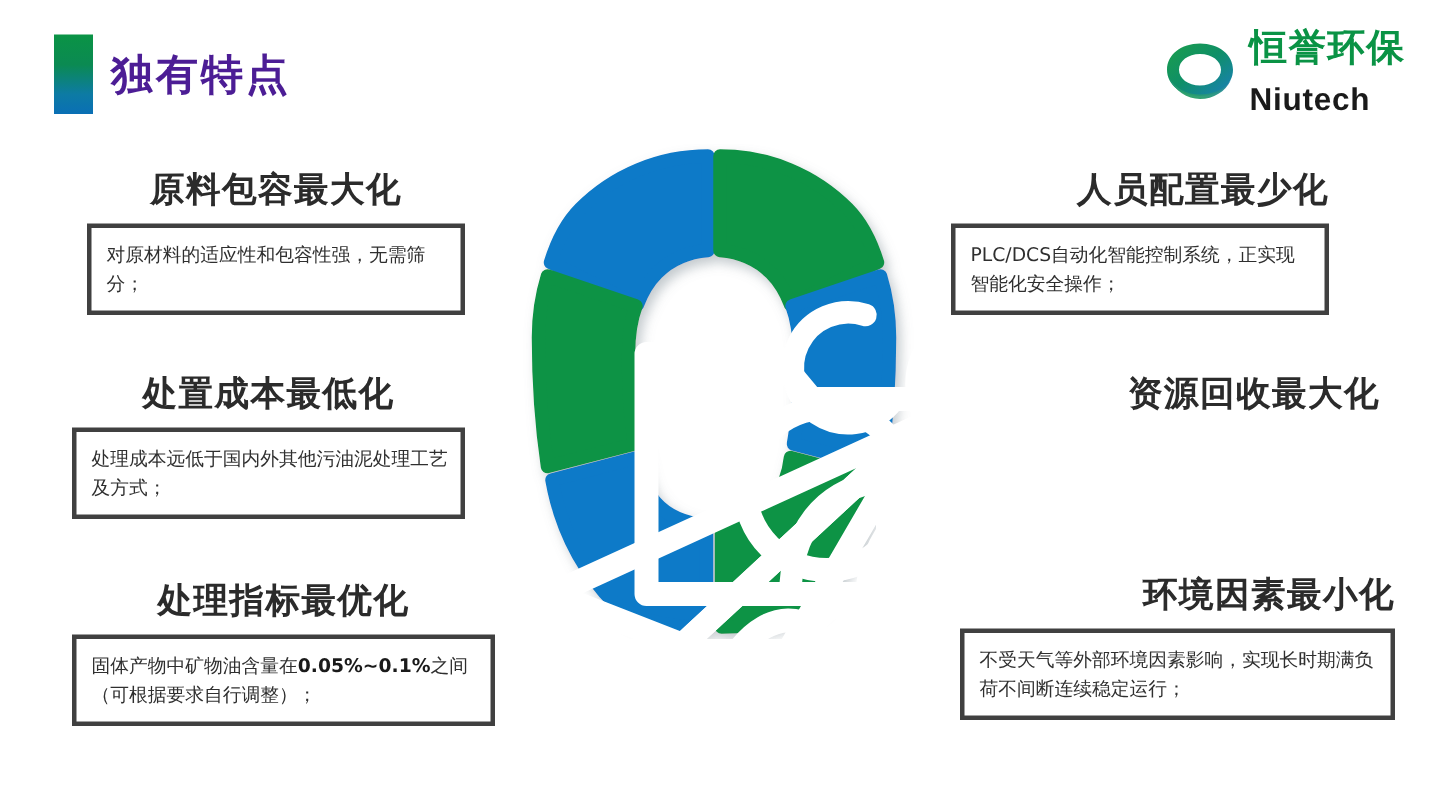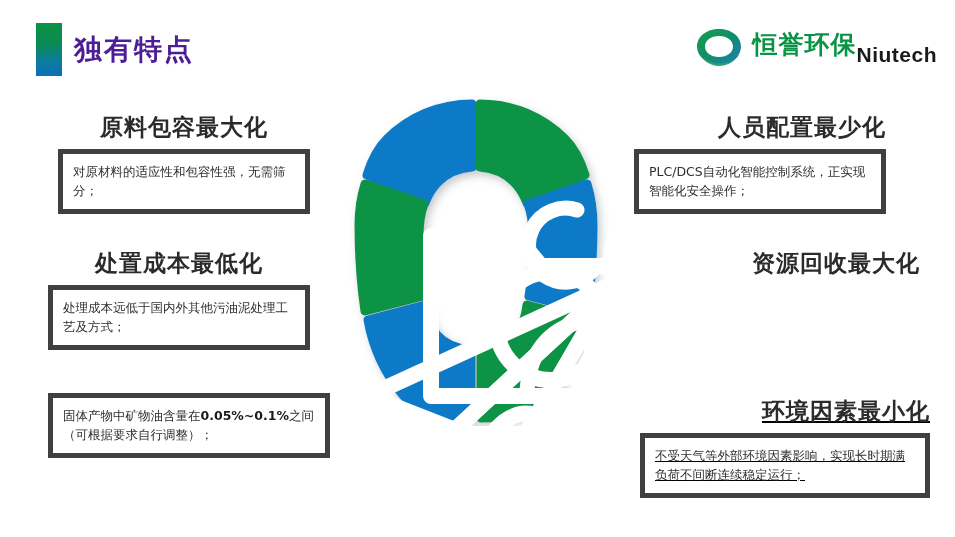--- a/index.html
+++ b/index.html
@@ -21,21 +21,21 @@
   #page-title{
     position:absolute;left:74px;top:30px;
     font-size:28px;font-weight:bold;color:#4c1d95;
     letter-spacing:2px;line-height:40px;
     font-family:"DejaVu Sans","Liberation Sans",sans-serif;
   }
 
   
   #logo{position:absolute;right:18px;top:22px;height:52px;display:flex;align-items:center;}
   #logo-mark{width:50px;height:46px;margin-right:8px;flex:0 0 auto;}
-  #logo-text{display:flex;flex-direction:row;justify-content:center;line-height:1;}
+  #logo-text{display:flex;flex-direction:column;justify-content:center;line-height:1;}
   #logo-cn{
     font-size:25px;font-weight:bold;color:#0a9345;letter-spacing:1px;
     font-family:"DejaVu Sans","Liberation Sans",sans-serif;
   }
   #logo-en{
     font-size:21px;font-weight:bold;color:#1a1a1a;letter-spacing:0.5px;margin-top:12px;
     font-family:"Liberation Sans",sans-serif;
   }
 
   
@@ -46,38 +46,38 @@
 
   
   .feature{position:absolute;}
   .feature-title{
     font-size:23px;font-weight:bold;color:#2b2b2b;
     letter-spacing:1px;line-height:30px;white-space:nowrap;
     font-family:"DejaVu Sans","Liberation Sans",sans-serif;
   }
   .feature-body{
     margin-top:7px;
-    border:5px solid #404040;
+    border:3px solid #404040;
     background:#ffffff;
     padding:8px 8px 9px 10px;
     font-size:12.5px;line-height:19px;color:#2f2f2f;
     font-family:"DejaVu Sans","Liberation Sans",sans-serif;
     box-sizing:border-box;
   }
   .feature-body b{font-weight:bold;color:#1a1a1a;}
   .align-right .feature-title{text-align:center;}
   .align-left  .feature-title{text-align:right;}
 
   
   #f-material   {left:58px; top:112px; width:252px;}
   #f-cost       {left:48px; top:248px; width:262px;}
   #f-index      {left:48px; top:386px; width:282px;}
   #f-staff      {left:634px;top:112px; width:252px;}
   #f-recycle    {left:658px;top:248px; width:262px;}
-  #f-environment{left:640px;top:396px; width:290px;text-decoration:underline;}
+  #f-environment{left:640px;top:382px; width:290px;}
 </style>
 </head>
 <body>
 
 <div id="header">
   <div id="title-accent"></div>
   <div id="page-title">独有特点</div>
 
   <div id="logo">
     <span id="logo-mark">
@@ -189,20 +189,21 @@
   <div class="feature-title">原料包容最大化</div>
   <div class="feature-body">对原材料的适应性和包容性强，无需筛分；</div>
 </div>
 
 <div class="feature align-right" id="f-cost">
   <div class="feature-title">处置成本最低化</div>
   <div class="feature-body">处理成本远低于国内外其他污油泥处理工艺及方式；</div>
 </div>
 
 <div class="feature align-right" id="f-index">
+  <div class="feature-title">处理指标最优化</div>
   <div class="feature-body"><span>固体产物中矿物油含量在</span><b>0.05%~0.1%</b><span>之间（可根据要求自行调整）；</span></div>
 </div>
 
 <div class="feature align-left" id="f-staff">
   <div class="feature-title">人员配置最少化</div>
   <div class="feature-body">PLC/DCS自动化智能控制系统，正实现智能化安全操作；</div>
 </div>
 
 <div class="feature align-left" id="f-recycle">
   <div class="feature-title">资源回收最大化</div>

